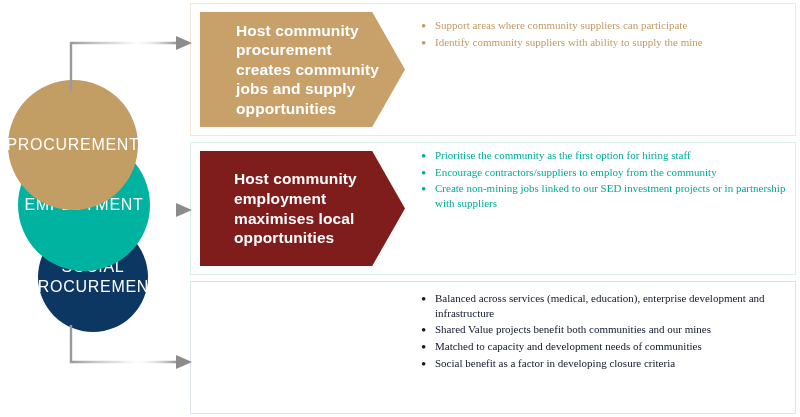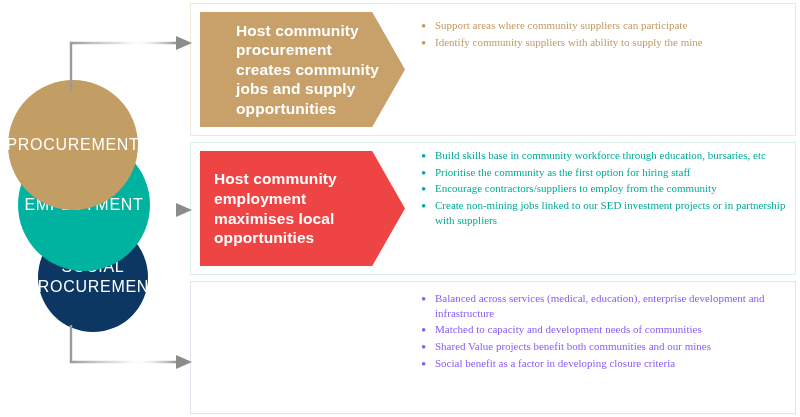--- a/index.html
+++ b/index.html
@@ -38,39 +38,39 @@
     padding:0 16px 0 14px;
     color:#ffffff;
     font-size:15.5px;
     font-weight:bold;
     line-height:1.26;
     letter-spacing:.1px;
     -webkit-clip-path:polygon(0 0,84% 0,100% 50%,84% 100%,0 100%);
     clip-path:polygon(0 0,84% 0,100% 50%,84% 100%,0 100%);
   }
   .chevron.c0{top:12px;background:#c7a06a;padding-left:36px;}
-  .chevron.c1{top:151px;background:#ef4444;}
+  .chevron.c1{top:151px;background:#7f1d1d;justify-content:flex-end;}
   .chevron.c2{top:290px;background:#1f4a84;}
   .chevron span{display:block;max-width:155px;}
 
   
   .bullets{
     position:absolute;
     left:420px;
     width:370px;
     margin:0;
     padding:0;
     list-style:none;
     font-size:11px;
     line-height:1.34;
     font-family:Liberation Serif, serif;
   }
   .bullets.b0{top:18px;color:#c09a63;}
   .bullets.b1{top:148px;color:#00ab99;}
-  .bullets.b2{top:291px;color:#8b5cf6;}
+  .bullets.b2{top:291px;color:#0f172a;}
   .bullets li{
     position:relative;
     padding-left:15px;
     margin-bottom:2px;
   }
   .bullets li::before{
     content:"\2022";
     position:absolute;
     left:1px;top:-1px;
     font-size:15px;
@@ -183,26 +183,25 @@
   <div class="chevron c1">
     <span>Host community employment maximises local opportunities</span>
   </div>
 
   <ul class="bullets b0">
     <li>Support areas where community suppliers can participate</li>
     <li>Identify community suppliers with ability to supply the mine</li>
   </ul>
 
   <ul class="bullets b1">
-    <li>Build skills base in community workforce through education, bursaries, etc</li>
     <li>Prioritise the community as the first option for hiring staff</li>
     <li>Encourage contractors/suppliers to employ from the community</li>
     <li>Create non-mining jobs linked to our SED investment projects or in partnership with suppliers</li>
   </ul>
 
   <ul class="bullets b2">
     <li>Balanced across services (medical, education), enterprise development and infrastructure</li>
+    <li>Shared Value projects benefit both communities and our mines</li>
     <li>Matched to capacity and development needs of communities</li>
-    <li>Shared Value projects benefit both communities and our mines</li>
     <li>Social benefit as a factor in developing closure criteria</li>
   </ul>
 
 </div>
 
 </body></html>

